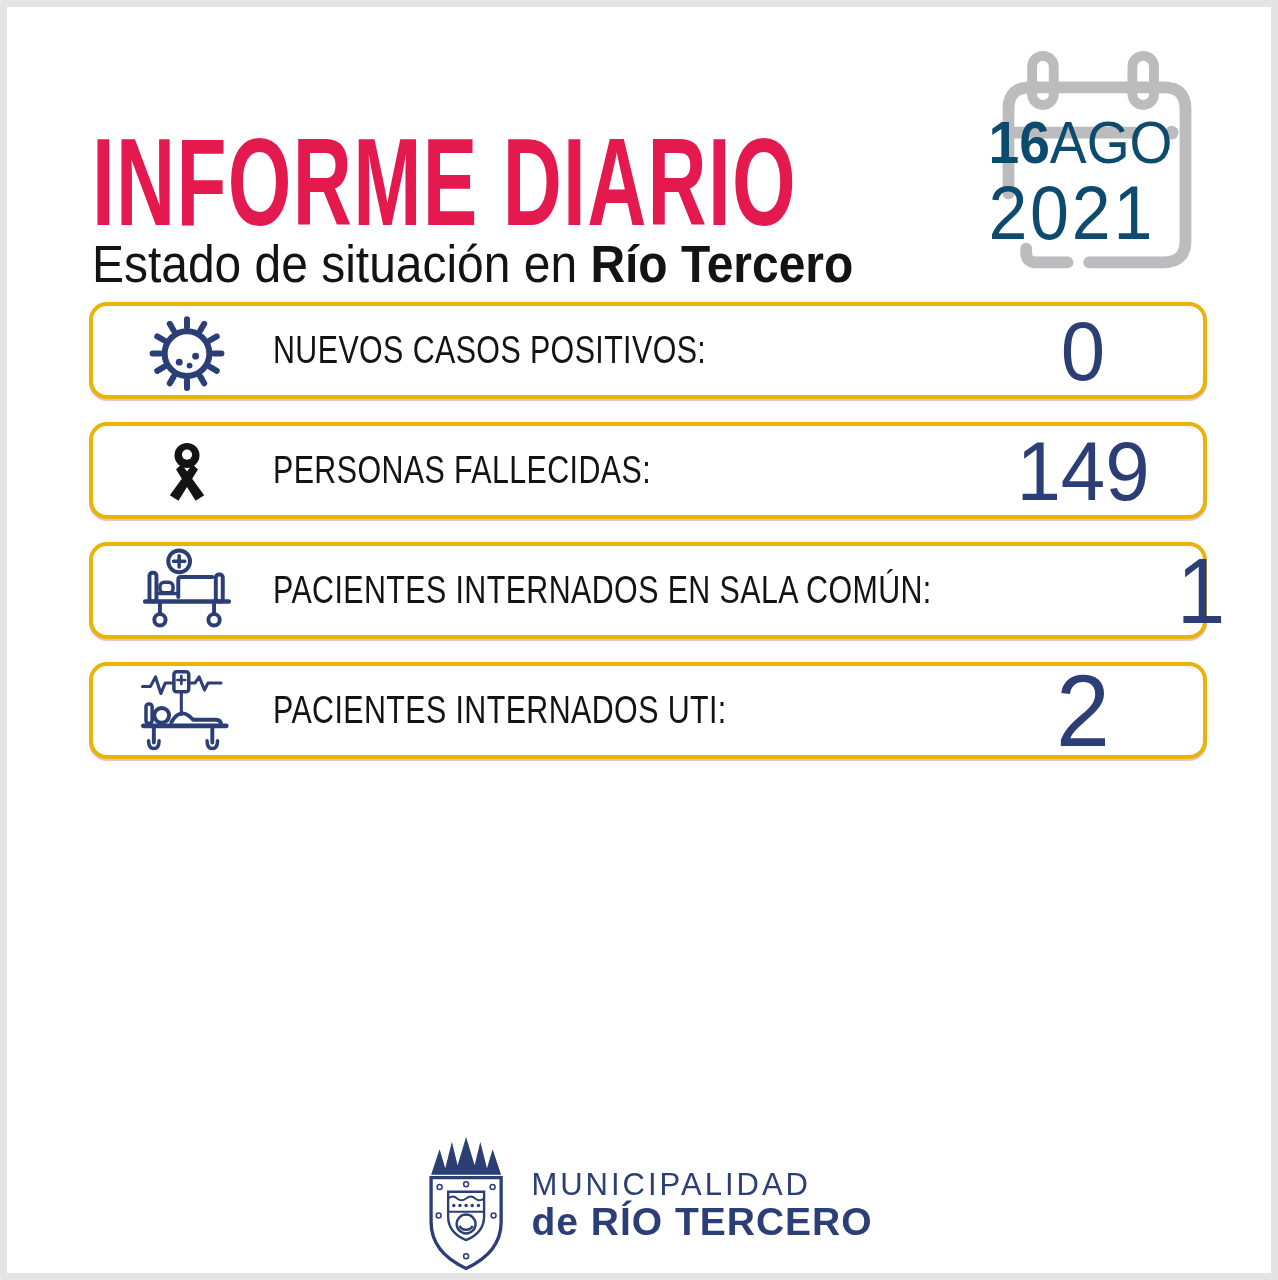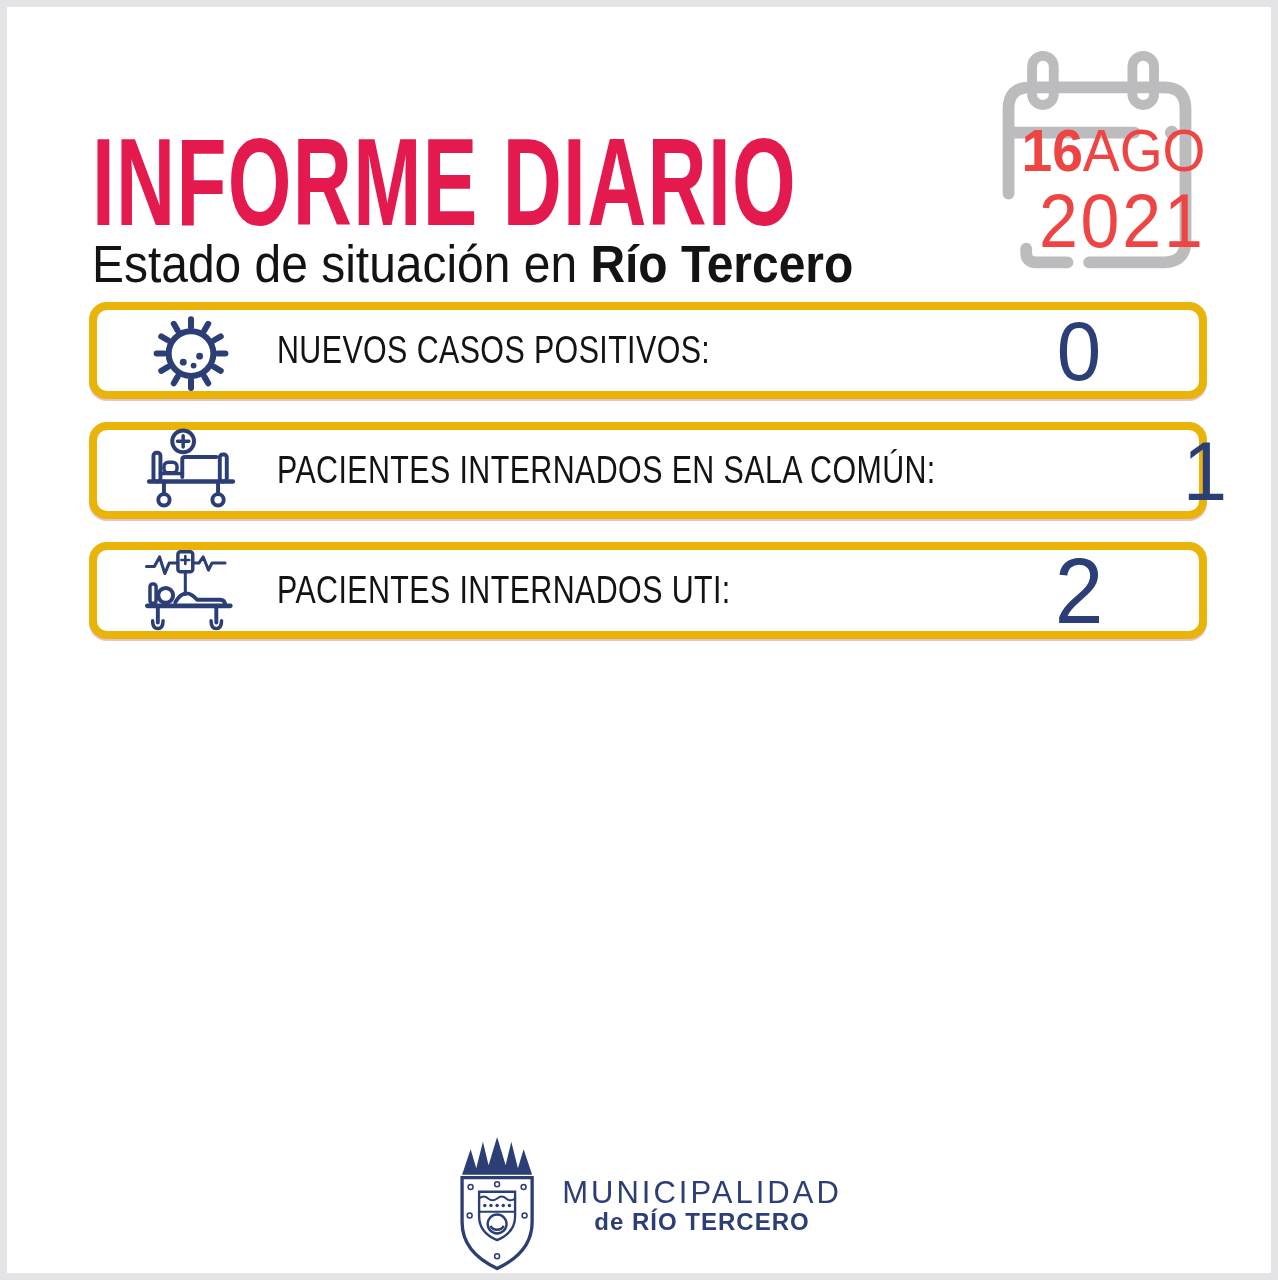--- a/index.html
+++ b/index.html
@@ -22,30 +22,30 @@
   .subtitle {
     position:absolute; left:85px; top:228px;
     font-size:51px; color:#131313; white-space:nowrap;
     transform:scaleX(0.94); transform-origin:left top;
   }
   .subtitle .bold { font-weight:bold; }
 
   
   .calendar { position:absolute; left:972px; top:36px; width:236px; height:242px; }
   .calendar svg { position:absolute; left:0; top:0; width:100%; height:100%; }
-  .cal-date { position:absolute; left:0; right:0; top:78px; text-align:right; color:#ef4444; line-height:1; }
+  .cal-date { position:absolute; left:0; right:0; top:70px; text-align:left; color:#0c4a6e; line-height:1; }
   .cal-line1 { font-size:60px; letter-spacing:0; transform:scaleX(0.92); transform-origin:center top; }
   .cal-line1 .day { font-weight:bold; }
   .cal-line2 { font-size:76px; margin-top:2px; letter-spacing:3px; transform:scaleX(0.92); transform-origin:center top; }
 
   
   .rows { position:absolute; left:82px; top:295px; width:1118px; }
   .row {
     height:97px; margin-bottom:23px;
-    border:8px solid #eab308; border-radius:18px;
+    border:4px solid #eab308; border-radius:18px;
     background:#ffffff;
     display:flex; align-items:center;
     box-shadow:0 2px 0 rgba(160,10,60,.25);
   }
   .row-icon { width:100px; margin-left:44px; flex:0 0 auto; display:flex; align-items:center; justify-content:center; }
   .row-icon svg { display:block; }
   .row-label {
     flex:1 1 auto; margin-left:36px;
     font-size:38px; color:#131313; white-space:nowrap;
     letter-spacing:0.5px;
@@ -60,21 +60,21 @@
   .row:nth-child(4) .row-value { font-size:102px; }
 
   
   .footer {
     position:absolute; left:8px; right:0; top:1126px; height:145px;
     display:flex; align-items:center; justify-content:center; gap:8px;
   }
   .crest { width:110px; height:142px; flex:0 0 auto; }
   .org { color:#2b3e75; line-height:1.08; }
   .org-line1 { font-size:31px; letter-spacing:3px; }
-  .org-line2 { font-size:24px; font-weight:bold; letter-spacing:1px;text-align:center; }
+  .org-line2 { font-size:39px; font-weight:bold; letter-spacing:1px;text-align:center; }
 </style>
 </head>
 <body>
 
 <div class="title">INFORME DIARIO</div>
 <div class="subtitle"><span>Estado de situación en </span><span class="bold">Río Tercero</span></div>
 
 <div class="calendar">
   <svg viewBox="0 0 240 240">
     <g fill="none" stroke="#bcbcbe" stroke-width="12" stroke-linecap="round">
@@ -108,20 +108,32 @@
         <circle cx="60" cy="56" r="4" fill="#2b3e75"></circle>
       </svg>
     </div>
     <div class="row-label">NUEVOS CASOS POSITIVOS:</div>
     <div class="row-value">0</div>
   </div>
 
 
 
 
+  <div class="row">
+    <div class="row-icon">
+      <svg width="78" height="78" viewBox="0 0 100 100">
+        <circle cx="50" cy="30" r="16" fill="#131313"></circle>
+        <polygon points="57,41 64,48 39,88 28,81" fill="#131313"></polygon>
+        <polygon points="43,41 36,48 61,88 72,81" fill="#131313"></polygon>
+        <circle cx="50" cy="29" r="6.5" fill="#ffffff"></circle>
+      </svg>
+    </div>
+    <div class="row-label">PERSONAS FALLECIDAS:</div>
+    <div class="row-value">149</div>
+  </div>
 
   <div class="row">
     <div class="row-icon">
       <svg width="96" height="88" viewBox="0 0 110 100">
         <g stroke="#2b3e75" fill="none" stroke-linecap="round" stroke-linejoin="round">
           <circle cx="46" cy="16" r="12.5" stroke-width="4.5"></circle>
           <path d="M46 9.5 v13 M39.5 16 h13" stroke-width="4"></path>
           <rect x="12" y="29" width="8" height="33" rx="3.5" stroke-width="4.5"></rect>
           <rect x="24" y="40" width="15" height="12" rx="5" stroke-width="4"></rect>
           <path d="M20 53 H45" stroke-width="4"></path>

